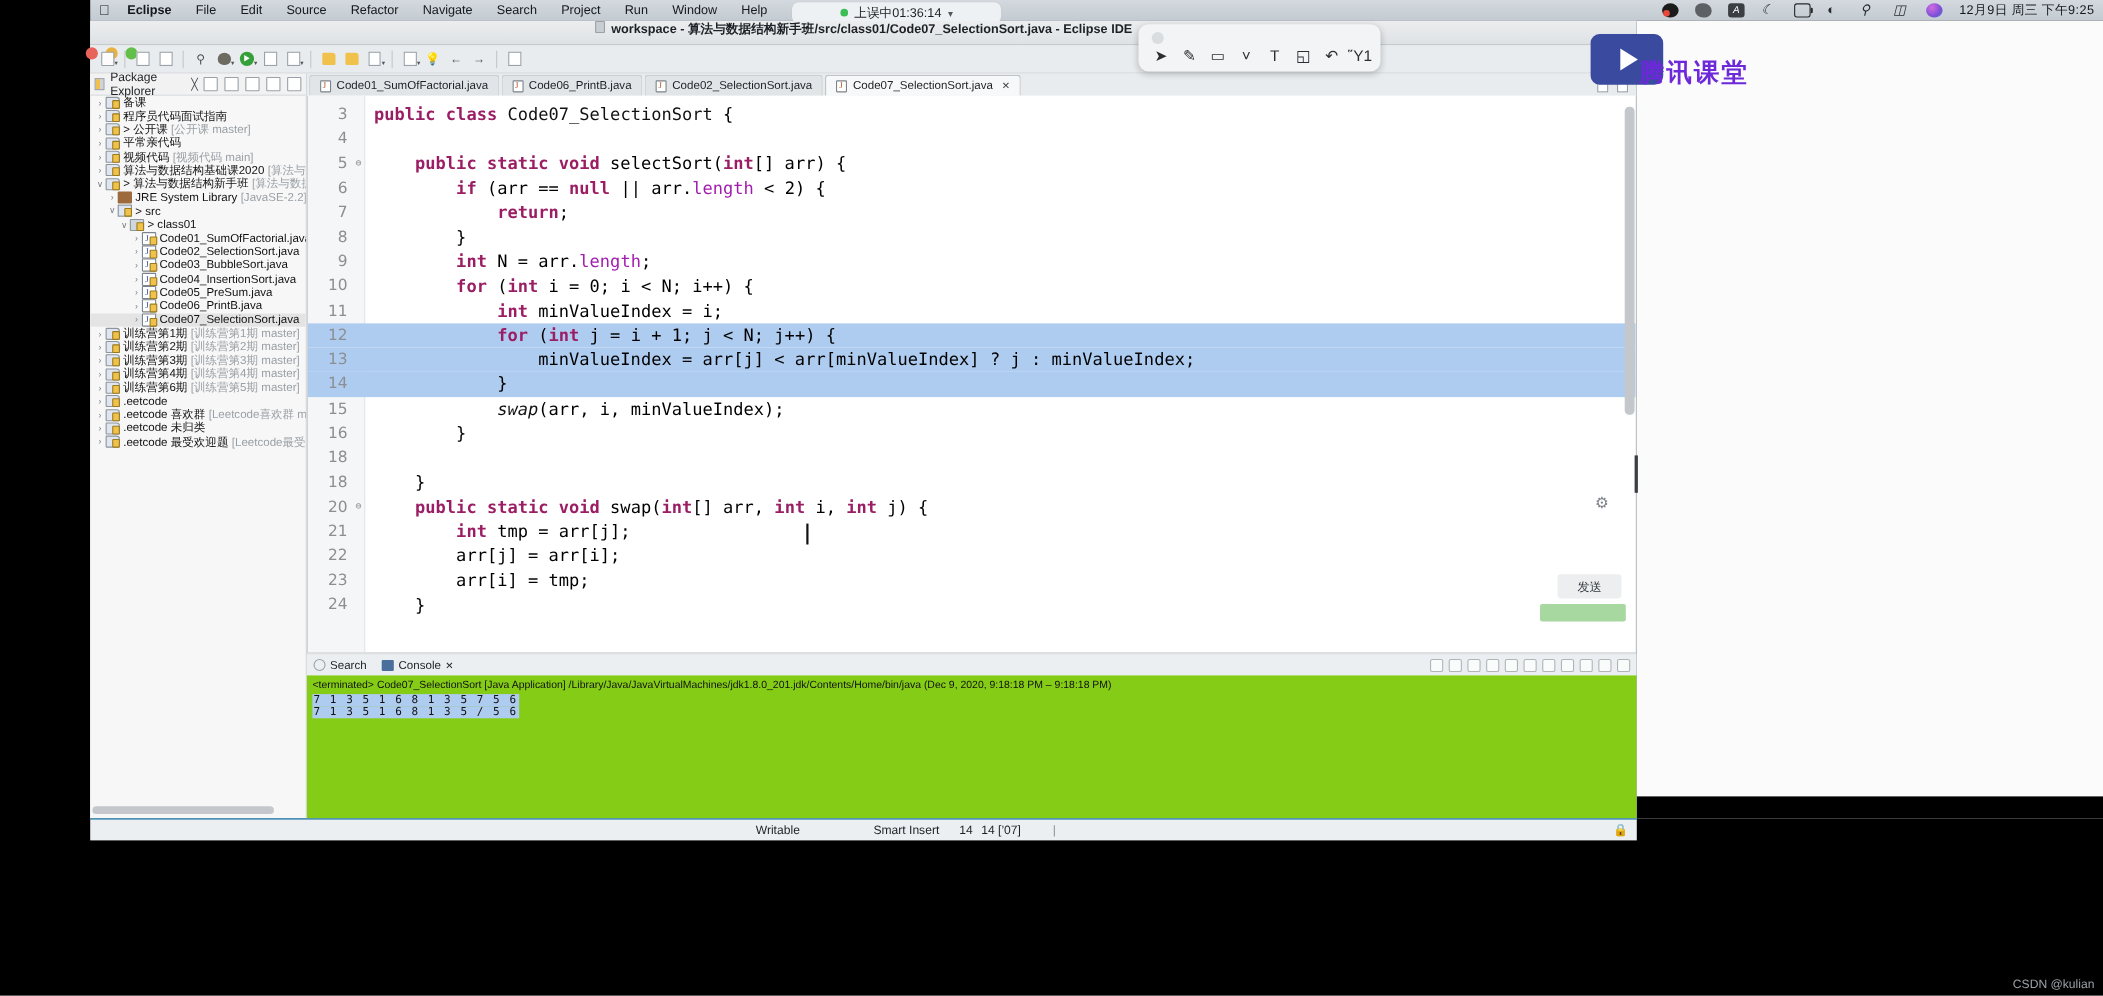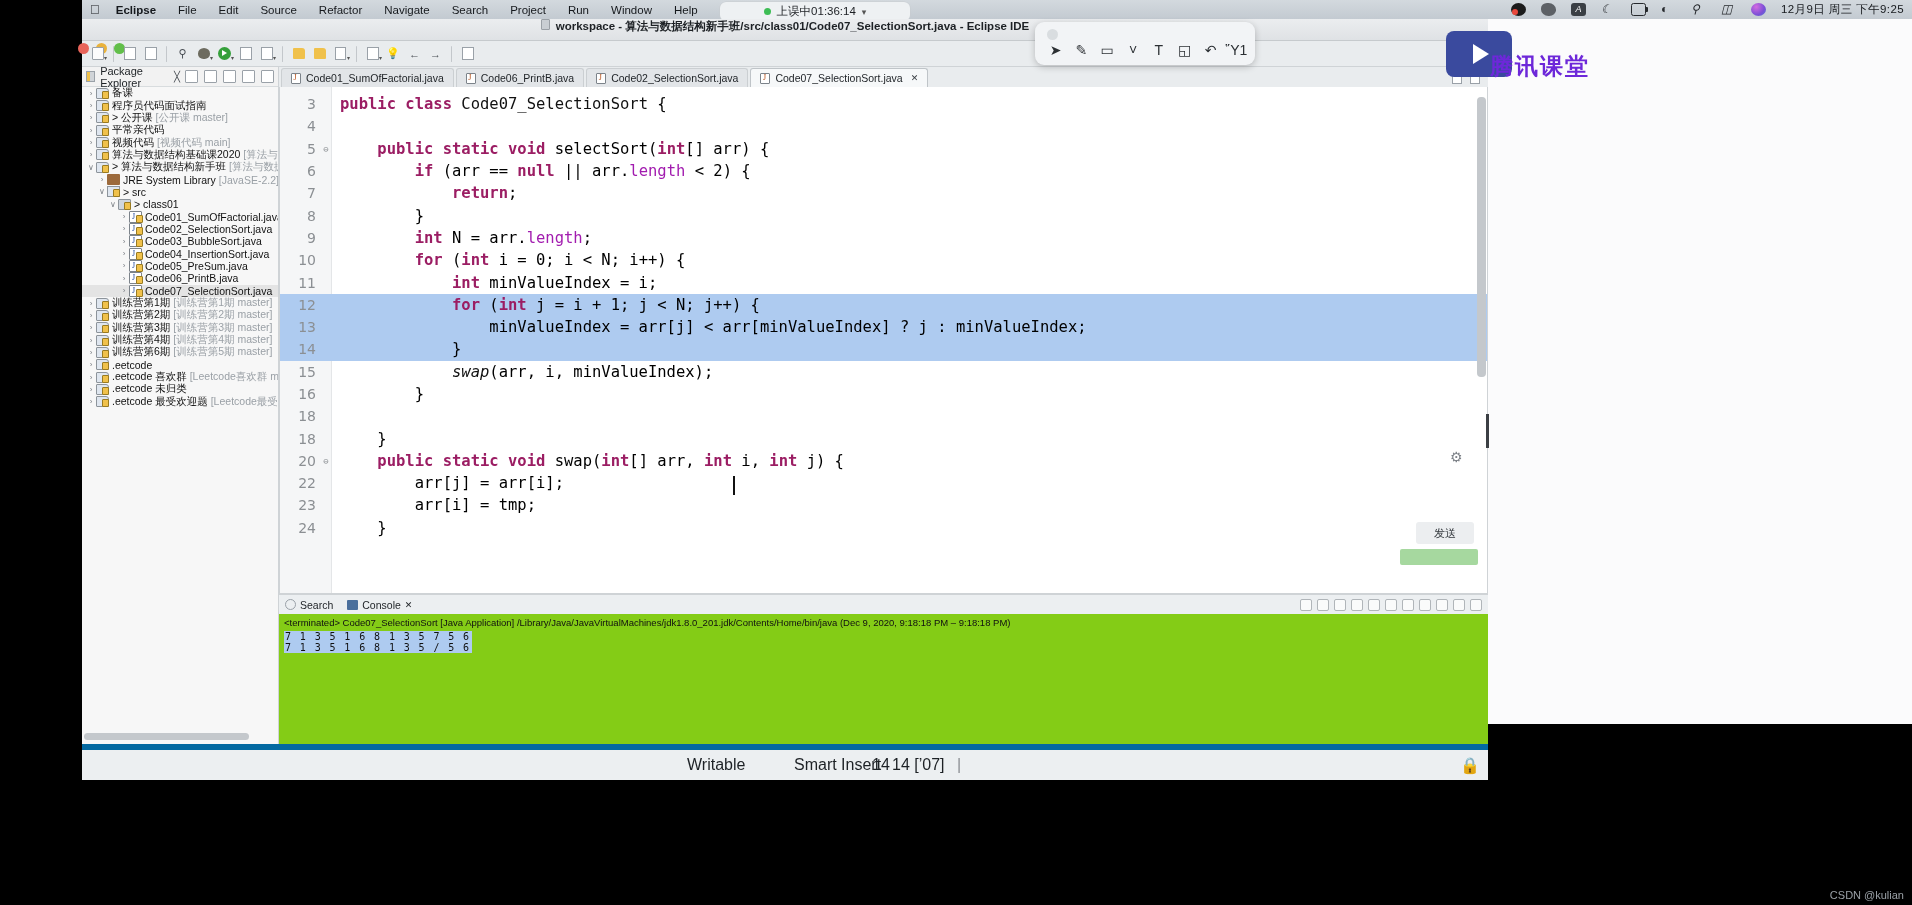--- a/index.html
+++ b/index.html
@@ -141,21 +141,21 @@
   .ctabs .sico { width:11px;height:11px;border-radius:50%;border:1.5px solid #9aa1a8; }
   .ctabs .cico { width:11px;height:10px;background:#4a6f9c;border-radius:1px; }
   .ctabs .xx { font-size:9px; }
   .ctabs .crt { margin-left:auto; display:flex; gap:5px; align-items:center; }
   .ctabs .crt i { display:block; width:12px;height:12px; border:1px solid #b0b5b9; background:#fafbfb; border-radius:2px; font-size:8px; text-align:center; line-height:11px; color:#4a4f55; }
   .cbody { position:absolute; left:0; right:0; top:19px; bottom:0; background:#84cc16; padding:3px 5px; font-size:9.5px; color:#111; font-family:"Liberation Sans",sans-serif; }
   .cline0 { color:#111; margin-bottom:3px; }
   .cout { font-family:"DejaVu Sans Mono", monospace; font-size:10px; letter-spacing:1.4px; background:#aecbf0; display:inline-block; padding:0 1px; }
 
   
-  .status { position:absolute; left:82px; top:744px; width:1406px; height:36px; background:#eceff1; border-top:6px solid #0369a1; display:flex; align-items:center; font-size:16px; color:#1d2125; }
+  .status { position:absolute; left:82px; top:744px; width:1406px; height:20px; background:#eceff1; border-top:1px solid #0369a1; display:flex; align-items:center; font-size:11px; color:#1d2125; }
   .status .s { position:absolute; }
 
   
   .annot { position:absolute; left:1035px; top:22px; width:220px; height:43px; background:#f2f4f6; border-radius:9px; box-shadow:0 2px 7px rgba(0,0,0,.22); }
   .annot .grip { position:absolute; left:12px; top:7px; width:11px; height:11px; border-radius:50%; background:#d9dde0; }
   .annot .row { position:absolute; left:10px; top:18px; right:8px; display:flex; align-items:center; justify-content:space-between; }
   .annot .ab { width:21px; height:19px; display:flex; align-items:center; justify-content:center; color:#2b2f33; font-size:14px; }
 
   
   .rpanel { position:absolute; left:1488px; top:19px; width:424px; height:725px; background:#f2f3f5; }
@@ -480,20 +480,21 @@
               <div class="cl"><span class="ln">10</span><span class="fold"></span><span class="ctext">        <span class="k">for</span> (<span class="k">int</span> i = 0; i &lt; N; i++) {</span></div>
               <div class="cl"><span class="ln">11</span><span class="fold"></span><span class="ctext">            <span class="k">int</span> minValueIndex = i;</span></div>
               <div class="cl hl"><span class="ln">12</span><span class="fold"></span><span class="ctext">            <span class="k">for</span> (<span class="k">int</span> j = i + 1; j &lt; N; j++) {</span></div>
               <div class="cl hl"><span class="ln">13</span><span class="fold"></span><span class="ctext">                minValueIndex = arr[j] &lt; arr[minValueIndex] ? j : minValueIndex;</span></div>
               <div class="cl hl"><span class="ln">14</span><span class="fold"></span><span class="ctext">            }</span></div>
               <div class="cl"><span class="ln">15</span><span class="fold"></span><span class="ctext">            <span class="m">swap</span>(arr, i, minValueIndex);</span></div>
               <div class="cl"><span class="ln">16</span><span class="fold"></span><span class="ctext">        }</span></div>
               <div class="cl"><span class="ln">18</span><span class="fold"></span><span class="ctext"></span></div>
               <div class="cl"><span class="ln">18</span><span class="fold"></span><span class="ctext">    }</span></div>
               <div class="cl"><span class="ln">20</span><span class="fold">⊖</span><span class="ctext">    <span class="k">public static void</span> swap(<span class="k">int</span>[] arr, <span class="k">int</span> i, <span class="k">int</span> j) {</span></div>
+              <div class="cl"><span class="ln">21</span><span class="fold"></span><span class="ctext">        <span class="k">int</span> tmp = arr[j];</span></div>
               <div class="cl"><span class="ln">22</span><span class="fold"></span><span class="ctext">        arr[j] = arr[i];</span></div>
               <div class="cl"><span class="ln">23</span><span class="fold"></span><span class="ctext">        arr[i] = tmp;</span></div>
               <div class="cl"><span class="ln">24</span><span class="fold"></span><span class="ctext">    }</span></div>
             </div>
           <div class="caretbar"></div>
           <div class="vscroll">
               <i style="height:280px;margin-top:8px;"></i>
             </div>
         </div>
 

